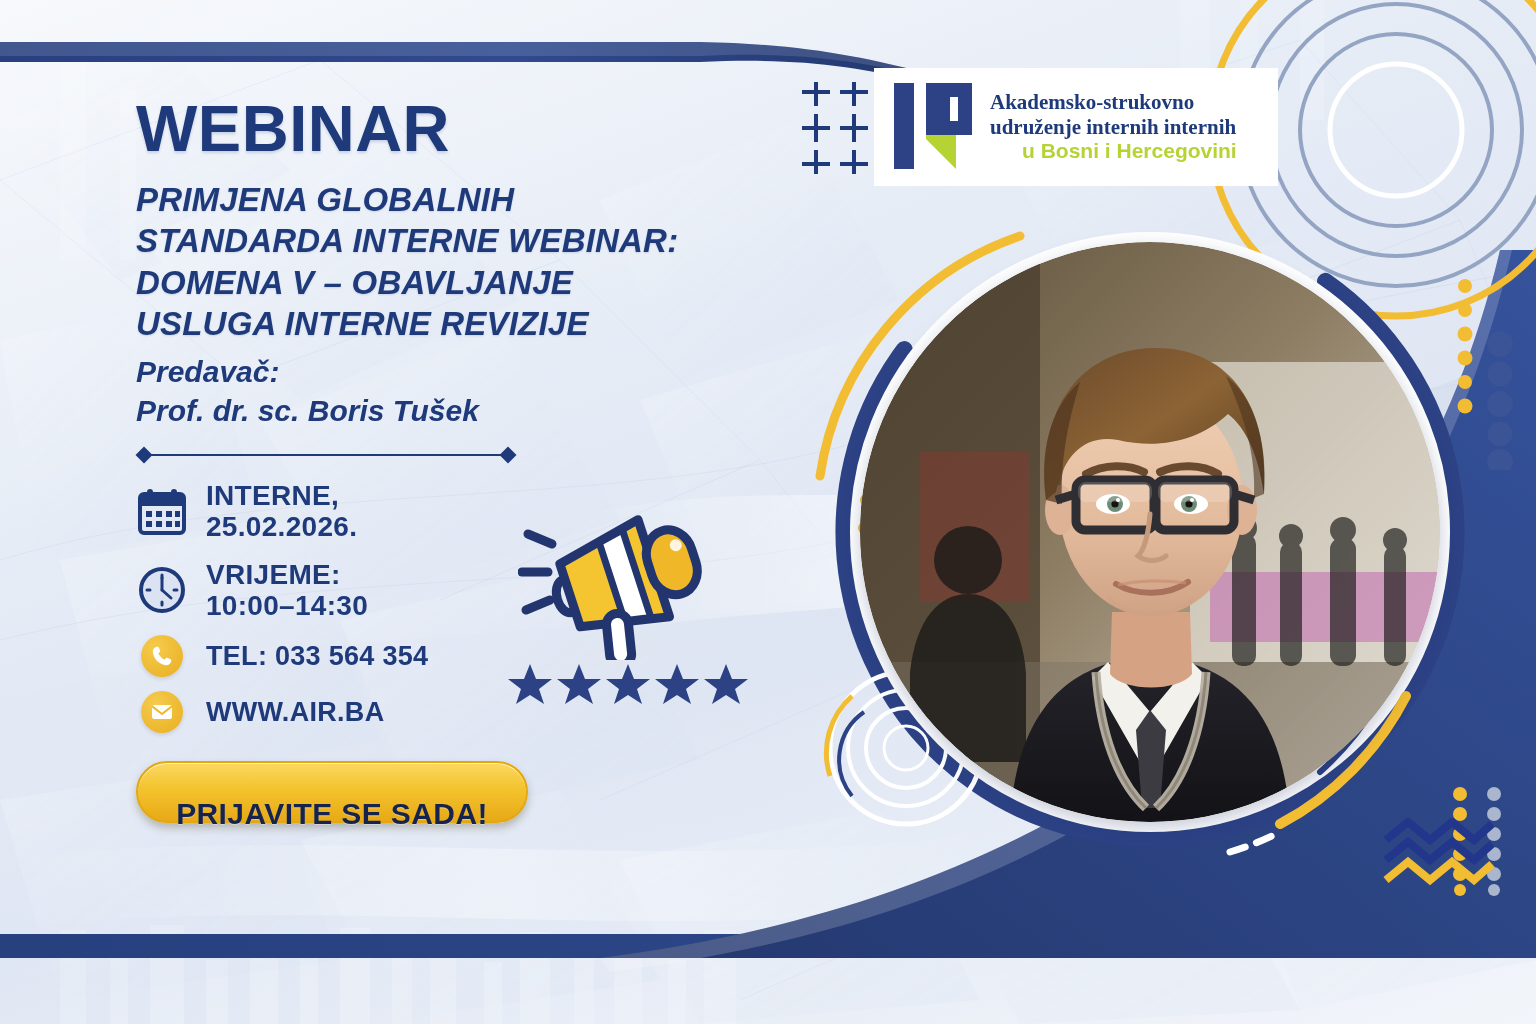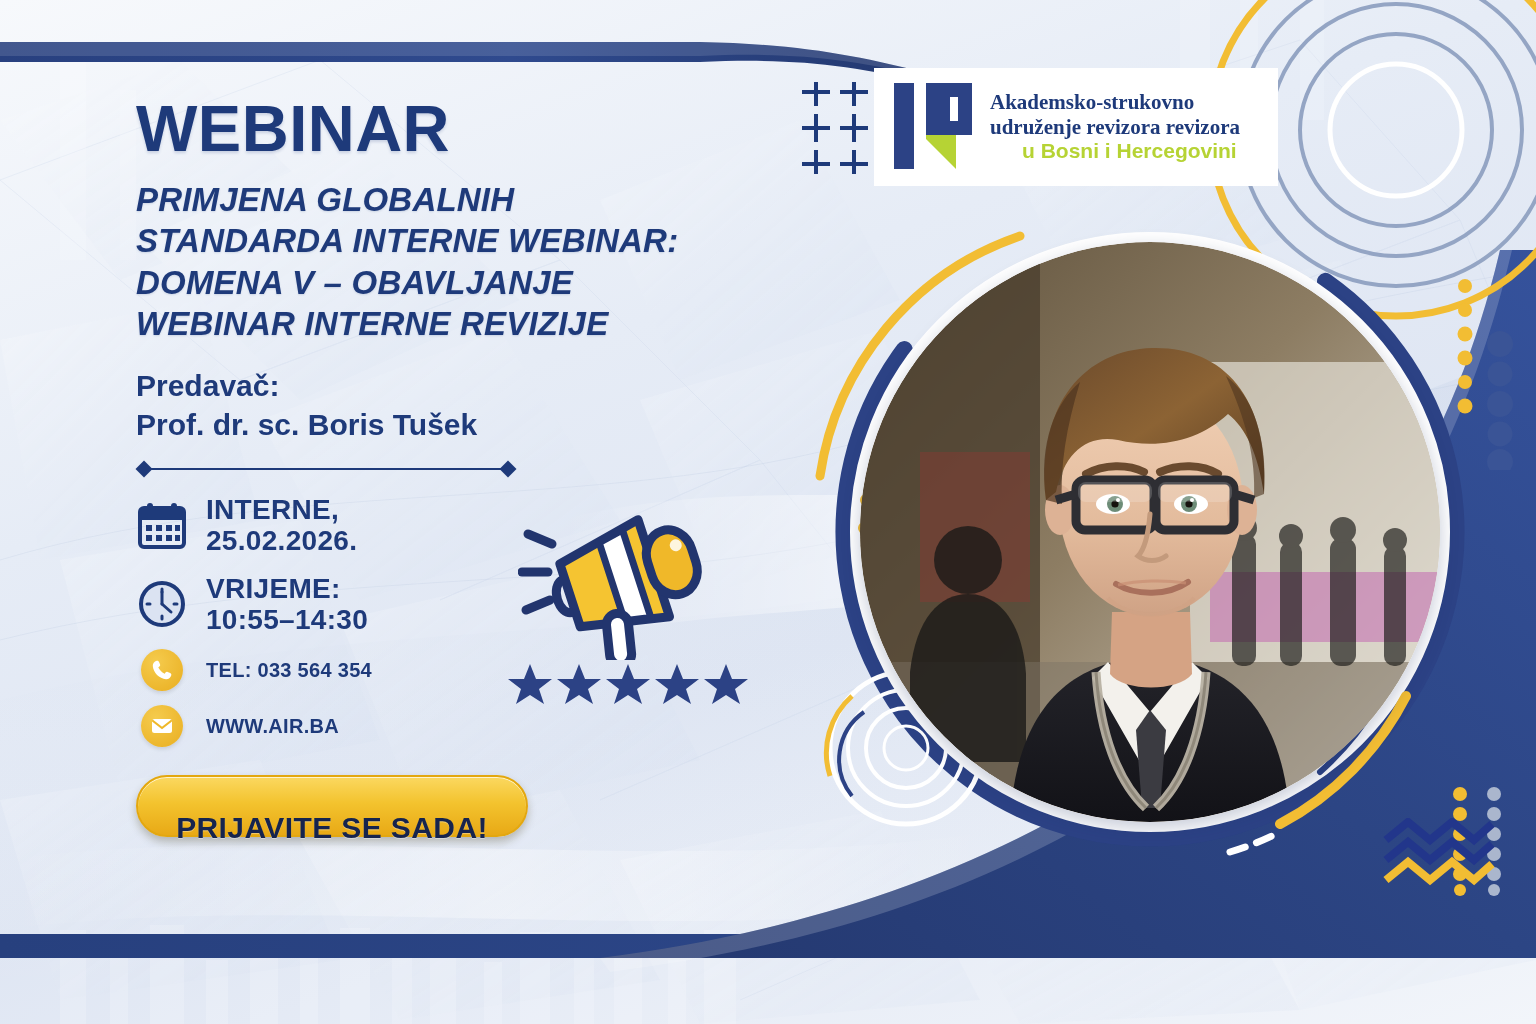--- a/index.html
+++ b/index.html
@@ -47,21 +47,21 @@
     text-shadow:0 2px 3px rgba(30,58,122,.18);
   }
   .headline {
     font-size:33px; font-weight:bold; color:#1e3a7a;
     line-height:1.25; letter-spacing:.2px;
     text-shadow:0 1px 2px rgba(30,58,122,.15);
   }
   .headline div { white-space:nowrap;font-style:italic; }
 
   .speaker {
-    margin-top:22px; font-weight:bold;
+    margin-top:8px; font-style:italic; font-weight:bold;
     color:#1e3a7a; font-size:30px; line-height:1.3;
   }
 
   .divider {
     margin-top:16px; width:380px; height:18px; position:relative;
   }
   .divider .line {
     position:absolute; left:10px; right:10px; top:8px; height:2px;
     background:#1e3a7a;
   }
@@ -73,21 +73,21 @@
   .divider .dia.r { right:2px; }
 
   
   .inforow { display:flex; align-items:center; gap:18px; margin-top:16px; }
   .inforow .ic { width:52px; flex:0 0 52px; display:flex; align-items:center; justify-content:center; }
   .inforow .tx {
     font-size:28px; font-weight:bold; color:#1e3a7a; line-height:1.12;
     letter-spacing:.3px;
   }
   .inforow.small { margin-top:14px; }
-  .inforow.small .tx { font-size:20px; }
+  .inforow.small .tx { font-size:27px; }
 
   .goldcirc {
     width:42px; height:42px; border-radius:50%;
     background:radial-gradient(circle at 35% 30%,#f5cb4d,#e9ae20);
     display:flex; align-items:center; justify-content:center;
     box-shadow:0 2px 4px rgba(0,0,0,.12);
   }
 
   
   .cta {
@@ -317,21 +317,21 @@
     <div class="logomark">
       <svg width="82" height="96" viewBox="0 0 82 96">
         <rect x="2" y="4" width="20" height="86" fill="#2c4285"></rect>
         <path d="M34,4 H80 V56 H58 V42 H66 V18 H34 Z" fill="#2c4285"></path>
         <path d="M34,18 H58 V42 H66 V56 H34 Z" fill="#2c4285"></path>
         <path d="M34,56 H64 L64,90 L34,60 Z" fill="#b6d334"></path>
       </svg>
     </div>
     <div class="logotext">
       <div class="l1">Akademsko-strukovno</div>
-      <div class="l2">udruženje revizora revizora</div>
+      <div class="l2">udruženje internih internih</div>
       <div class="l3">u Bosni i Hercegovini</div>
     </div>
   </div>
 
   <div class="portrait-wrap">
     <svg class="arcs" viewBox="0 0 720 716">
       <g fill="none" stroke-linecap="round">
 
         <circle cx="390" cy="356" r="306" stroke="#2c4285" stroke-width="17" stroke-dasharray="1450 2000" transform="rotate(-55 390 356)"></circle>
 
@@ -576,21 +576,21 @@
   </div>
 
   <div class="content">
 
     <div class="kicker">WEBINAR</div>
 
     <div class="headline">
       <div>PRIMJENA GLOBALNIH</div>
       <div>STANDARDA INTERNE WEBINAR:</div>
       <div>DOMENA V – OBAVLJANJE</div>
-      <div>WEBINAR INTERNE REVIZIJE</div>
+      <div>USLUGA INTERNE REVIZIJE</div>
     </div>
 
     <div class="speaker">
       <div>Predavač:</div>
       <div>Prof. dr. sc. Boris Tušek</div>
     </div>
 
     <div class="divider">
       <div class="dia l"></div>
       <div class="line"></div>
@@ -633,21 +633,21 @@
               <path d="M25,37 V40"></path>
             <path d="M10,25 H13"></path>
               <path d="M37,25 H40"></path>
             <path d="M25,25 V13"></path>
               <path d="M25,25 L34,33"></path>
           </g>
         </svg>
       </div>
       <div class="tx">
         <div>VRIJEME:</div>
-        <div>10:55–14:30</div>
+        <div>10:00–14:30</div>
       </div>
     </div>
 
     <div class="inforow small">
       <div class="ic">
         <div class="goldcirc">
           <svg width="24" height="24" viewBox="0 0 24 24">
             <path d="M6.6,2.8 C7.6,2.4 8.5,2.9 8.9,3.8 L10,6.3 C10.4,7.2 10.1,8 9.4,8.5 L8.3,9.3
                      C8.9,11.3 12.7,15.1 14.7,15.7 L15.5,14.6 C16,13.9 16.8,13.6 17.7,14 L20.2,15.1
                      C21.1,15.5 21.6,16.4 21.2,17.4 C20.4,19.7 18.4,21.4 16,21.2

